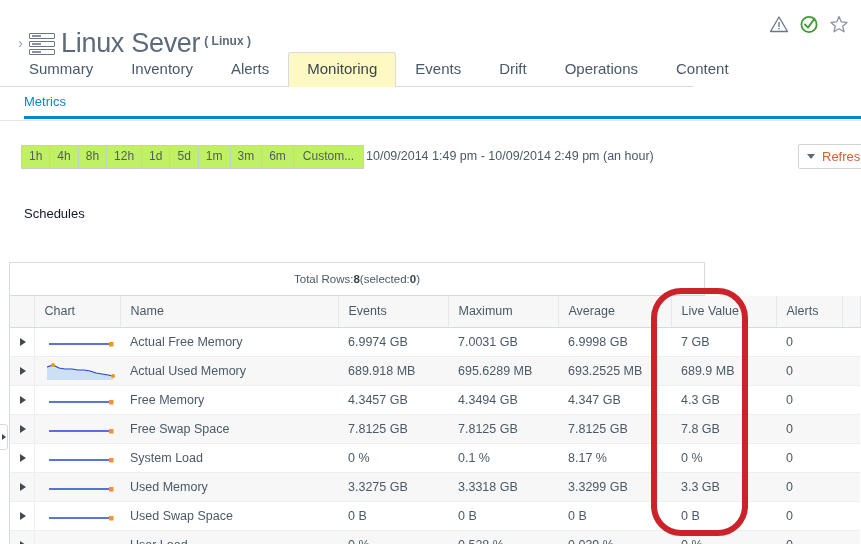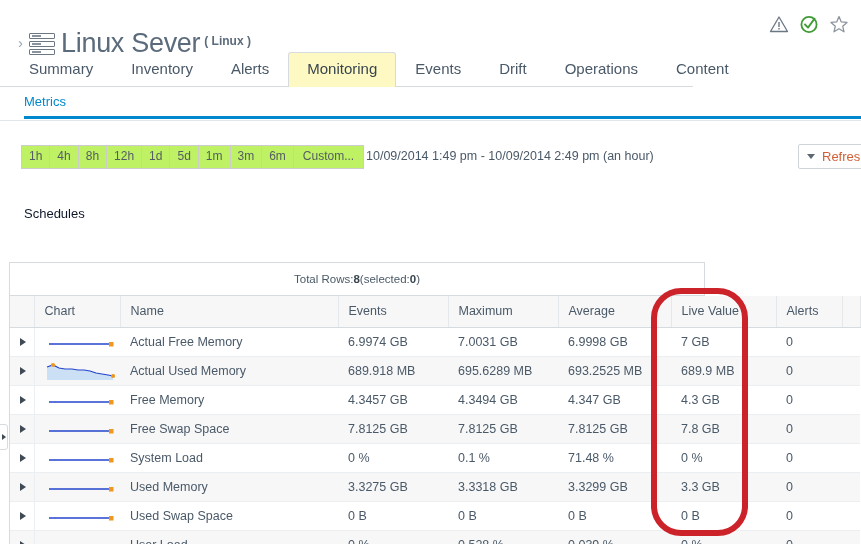--- a/index.html
+++ b/index.html
@@ -368,21 +368,21 @@
             <td class="cell-exp"><span class="row-caret"></span></td>
             <td class="cell-chart">
               <svg class="spark" width="70" height="18" viewBox="0 0 70 18">
                 <line x1="4" y1="11" x2="66" y2="11" stroke="#2244cc" stroke-width="1.3"></line>
                 <rect x="64" y="9" width="4.5" height="4.5" fill="#f0971f"></rect>
               </svg>
             </td>
             <td>System Load</td>
             <td>0 %</td>
             <td>0.1 %</td>
-            <td>71.48 %</td>
+            <td>8.17 %</td>
             <td>0 %</td>
             <td>0</td>
             <td></td>
           </tr>
           <tr class="even">
             <td class="cell-exp"><span class="row-caret"></span></td>
             <td class="cell-chart">
               <svg class="spark" width="70" height="18" viewBox="0 0 70 18">
                 <line x1="4" y1="11" x2="66" y2="11" stroke="#2244cc" stroke-width="1.3"></line>
                 <rect x="64" y="9" width="4.5" height="4.5" fill="#f0971f"></rect>

